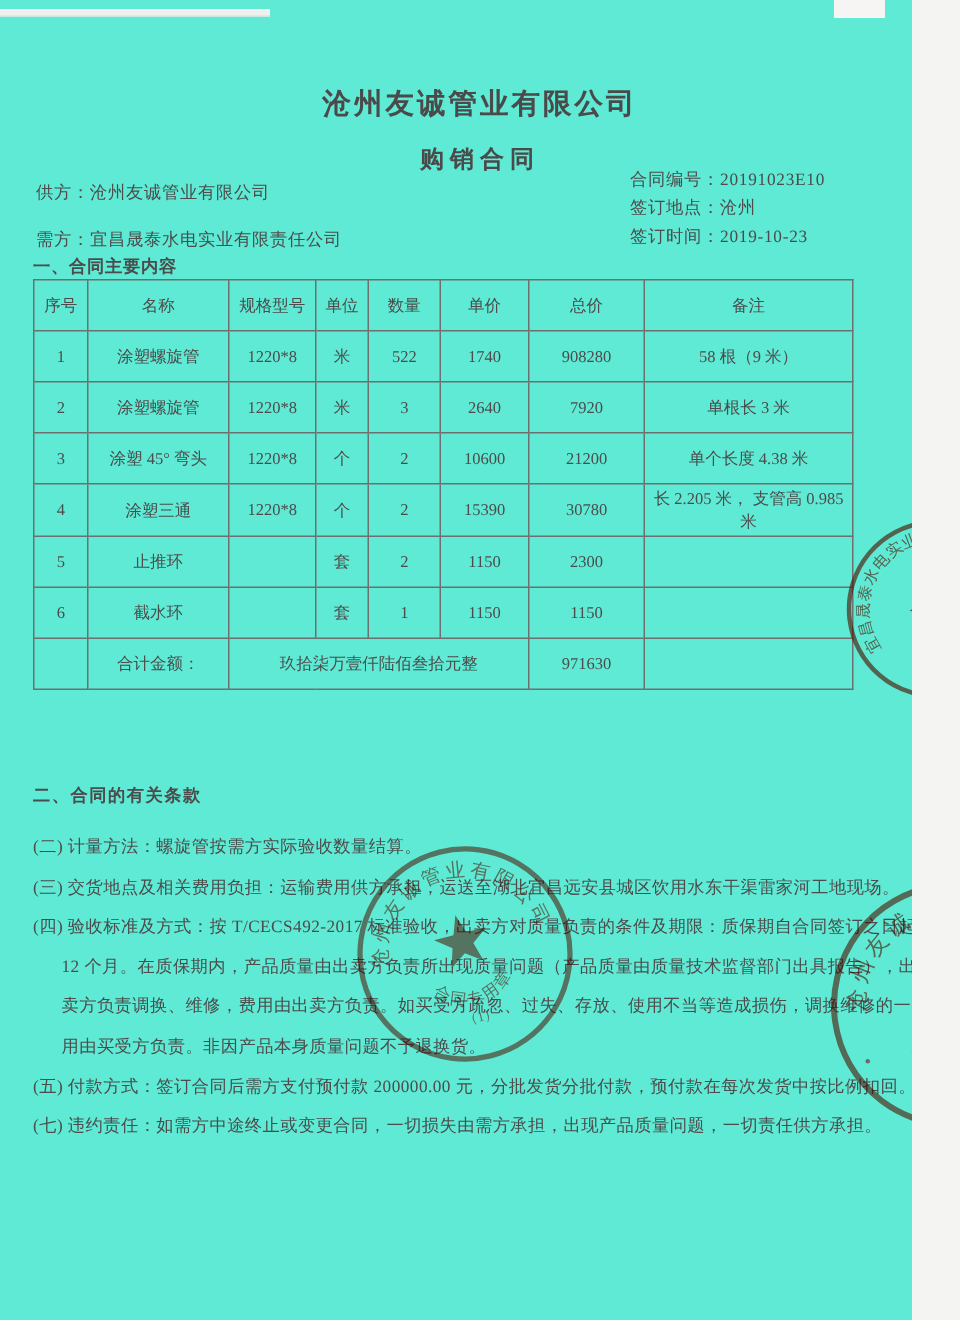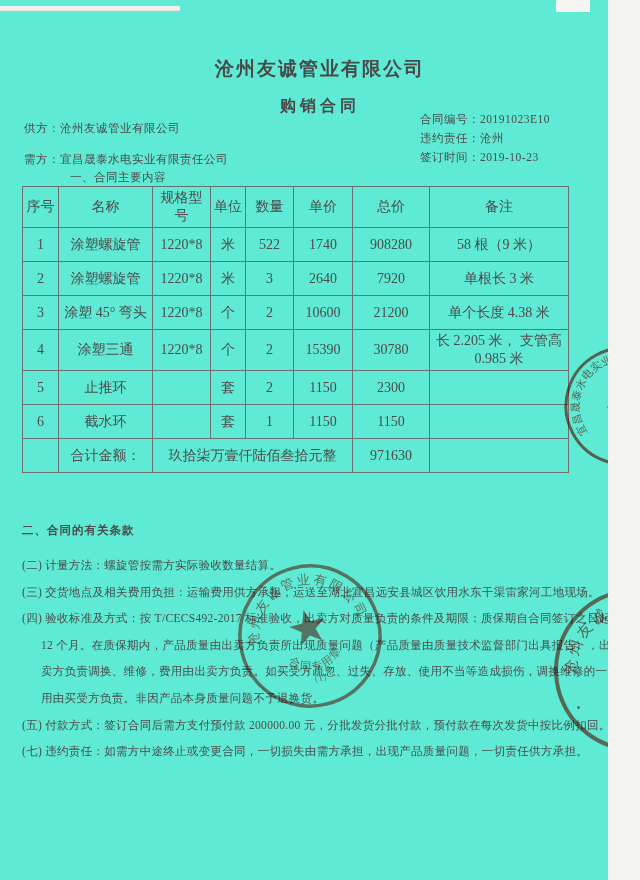--- a/index.html
+++ b/index.html
@@ -28,28 +28,28 @@
   .doc-subtitle{
     position:absolute;left:0;top:96px;width:640px;text-align:center;
     font-size:16px;letter-spacing:4px;color:#4a4a4a;font-weight:600;
   }
   .line{position:absolute;font-size:11.5px;color:#4c4c4c;letter-spacing:0.5px;}
   .supplier{left:24px;top:121px;}
   .buyer{left:24px;top:152px;}
   .contract-no{left:420px;top:112px;}
   .sign-place{left:420px;top:131px;}
   .sign-date{left:420px;top:150px;}
-  .section1{left:22px;top:170px;font-weight:400;margin-left:48px;}
+  .section1{left:22px;top:170px;font-weight:700;}
   .attachment{left:24px;top:499px;}
   .section2{left:22px;top:523px;font-weight:600;letter-spacing:1px;}
 
   table.items{
     position:absolute;left:22px;top:186px;width:546px;
     border-collapse:collapse;table-layout:fixed;
-    font-size:14px;color:#4c4c4c;
+    font-size:11px;color:#4c4c4c;
   }
   table.items th,table.items td{
     border:1px solid #6f6f6f;
     text-align:center;vertical-align:middle;
     padding:2px 3px;font-weight:normal;
     overflow:hidden;
   }
   table.items{border:1.5px solid #5f5f5f;}
   table.items tr{height:34px;}
   tr.hdr{height:33px;}
@@ -79,21 +79,21 @@
   <div class="artifact a-tr1"></div>
   <div class="artifact a-tr2"></div>
   <div class="artifact a-redge"></div>
   <div class="artifact a-dot"></div>
 
   <div class="doc-title">沧州友诚管业有限公司</div>
   <div class="doc-subtitle">购销合同</div>
 
   <div class="line supplier">供方：沧州友诚管业有限公司</div>
   <div class="line contract-no">合同编号：20191023E10</div>
-  <div class="line sign-place">违约责任：沧州</div>
+  <div class="line sign-place">签订地点：沧州</div>
   <div class="line sign-date">签订时间：2019-10-23</div>
   <div class="line buyer">需方：宜昌晟泰水电实业有限责任公司</div>
   <div class="line section1">一、合同主要内容</div>
 
   <table class="items">
     <colgroup>
       <col style="width:36px">
         <col style="width:94px">
         <col style="width:58px">
         <col style="width:35px">

